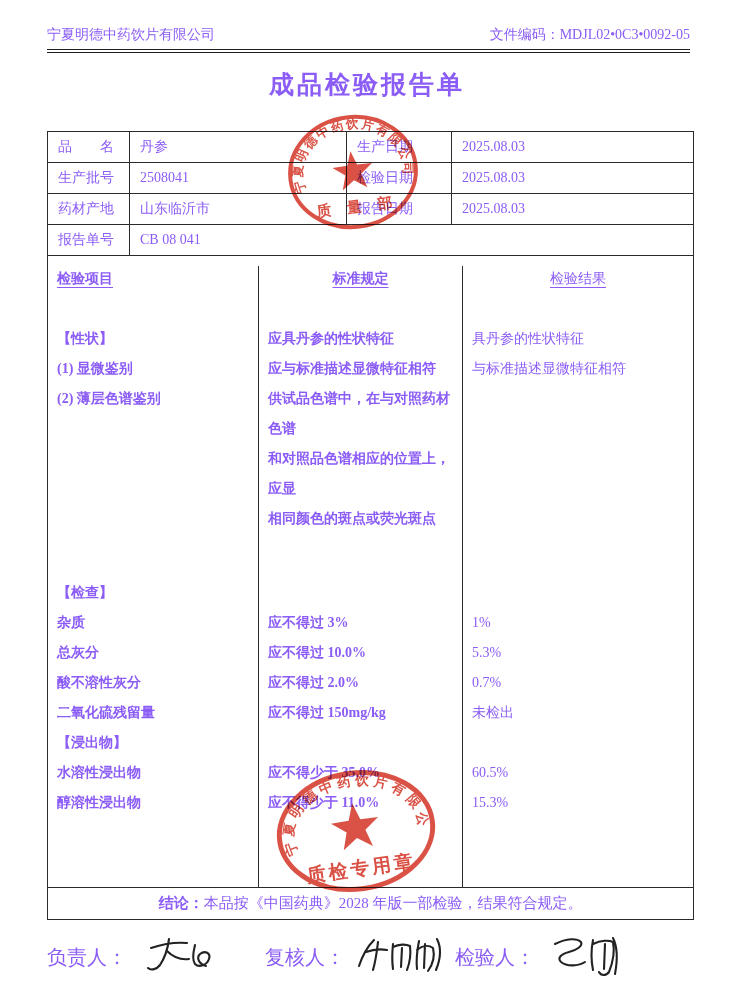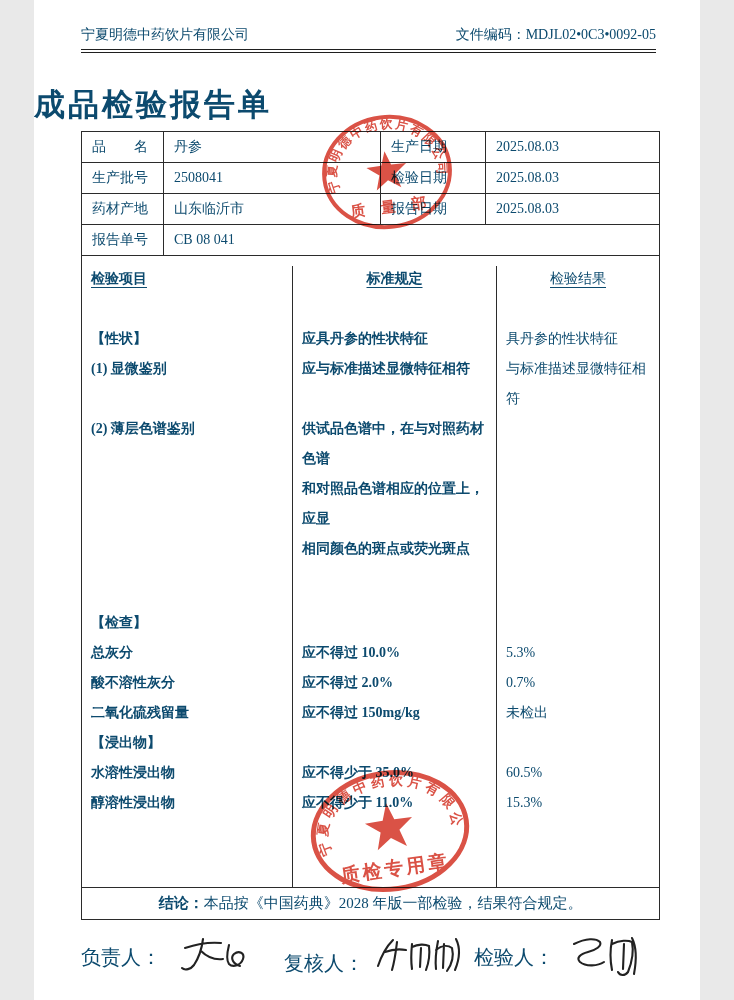--- a/index.html
+++ b/index.html
@@ -1,29 +1,29 @@
 <!DOCTYPE html>
 <html><head>
 <meta charset="utf-8">
 <style>
   html,body{margin:0;padding:0;background:#e9e9e9;}
   .page{
-    position:relative;width:666px;height:1000px;margin:0 auto;background:#ffffff;
-    font-family:"Liberation Serif","DejaVu Serif",serif;color:#0c4a6e;overflow:hidden;
+    position:relative;width:734px;height:1000px;margin:0 auto;background:#ffffff;
+    font-family:"Liberation Serif","DejaVu Serif",serif;color:#8b5cf6;overflow:hidden;
   }
   
   .doc-header{
     position:absolute;left:47px;right:44px;top:26px;
     display:flex;justify-content:space-between;align-items:flex-end;
     border-bottom:4px double #1f1f1f;padding-bottom:5px;font-size:14px;
   }
   .doc-header .code{white-space:nowrap;}
   .doc-title{
-    position:absolute;left:0;right:0;top:84px;
-    font-size:31px;font-weight:700;letter-spacing:3px;
+    position:absolute;left:0;right:0;top:68px;text-align:center;
+    font-size:25px;font-weight:700;letter-spacing:3px;
   }
   
   .tables{position:absolute;left:47px;right:40px;top:131px;}
   
   .info{border:1px solid #2b2b2b;}
   .irow4,.irow2{display:grid;height:30px;line-height:30px;font-size:14px;}
   .irow4{grid-template-columns:81px 217px 105px 1fr;}
   .irow2{grid-template-columns:81px 1fr;}
   .info>div+div{border-top:1px solid #2b2b2b;}
   .ic{padding:0 10px;overflow:hidden;white-space:nowrap;}
@@ -43,21 +43,21 @@
   
   .conclusion{
     border:1px solid #2b2b2b;margin-top:-1px;height:31px;line-height:31px;
     text-align:center;font-size:15px;
   }
   .conclusion b{font-weight:700;}
   
   .footer{position:absolute;left:47px;right:44px;top:932px;display:flex;align-items:flex-start;font-size:20px;}
   .fgroup{display:flex;align-items:flex-start;}
   .fg1{width:218px;}
-  .fg2{width:190px;align-items:center;}
+  .fg2{width:190px;}
   .fgroup .lbl{padding-top:12px;white-space:nowrap;}
   .sig{margin-left:6px;}
   .sig path{fill:none;stroke:#222;stroke-width:2.1;stroke-linecap:round;stroke-linejoin:round;}
   
   .stamp{position:absolute;pointer-events:none;mix-blend-mode:multiply;opacity:.88;}
   .stamp-1{left:282px;top:108px;transform:rotate(-7deg);}
   .stamp-2{left:272px;top:764px;transform:rotate(-8deg);}
 </style>
 </head>
 <body>
@@ -132,20 +132,25 @@
       </div>
       <div class="grow sp44">
           <div class="c c1"></div>
           <div class="c c2"></div>
           <div class="c c3"></div>
         </div>
       <div class="grow">
         <div class="c c1">【检查】</div>
         <div class="c c2"></div>
         <div class="c c3"></div>
+      </div>
+      <div class="grow">
+        <div class="c c1">杂质</div>
+        <div class="c c2">应不得过 3%</div>
+        <div class="c c3">1%</div>
       </div>
       <div class="grow">
         <div class="c c1">总灰分</div>
         <div class="c c2">应不得过 10.0%</div>
         <div class="c c3">5.3%</div>
       </div>
       <div class="grow">
         <div class="c c1">酸不溶性灰分</div>
         <div class="c c2">应不得过 2.0%</div>
         <div class="c c3">0.7%</div>

